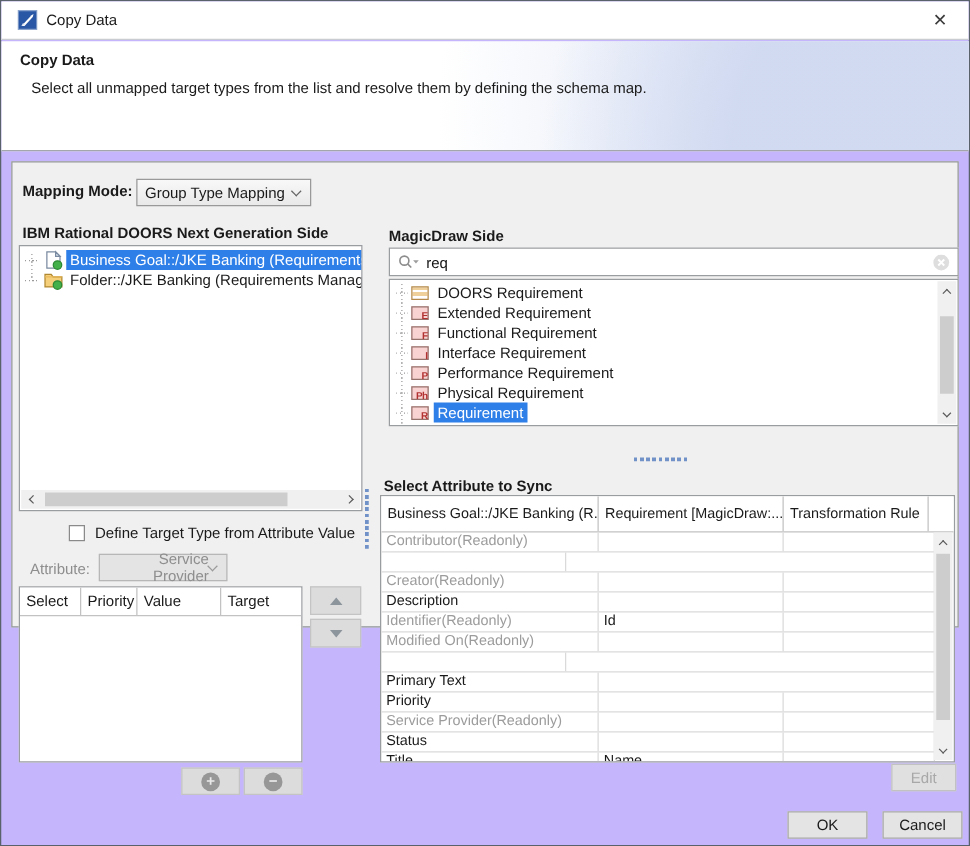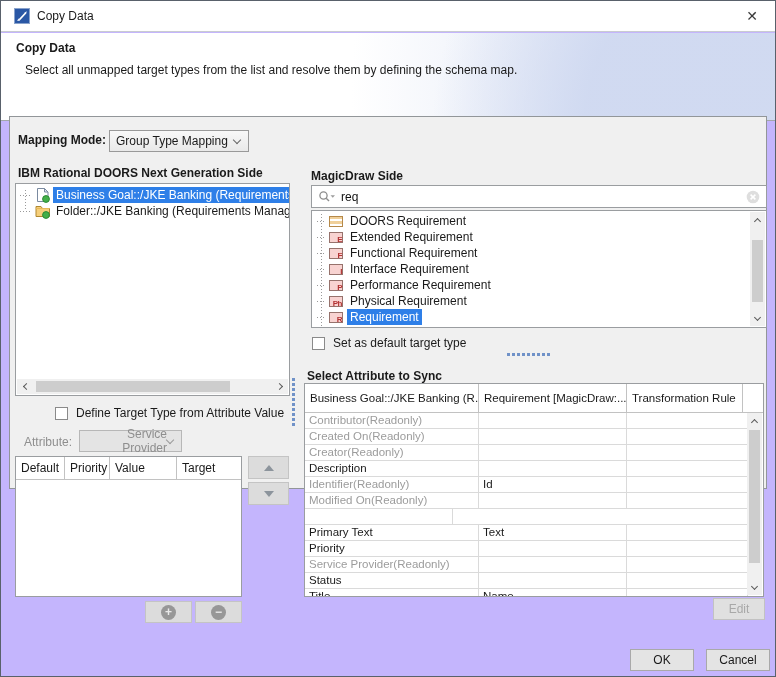--- a/index.html
+++ b/index.html
@@ -17,21 +17,21 @@
   .close-btn{position:absolute;right:12px;top:5px;width:22px;height:20px;display:flex;align-items:center;justify-content:center;font-size:14px;color:#3a3a3a;cursor:default;}
   
   .header{position:absolute;left:0;top:32px;right:0;height:88px;border-bottom:1px solid #a3a7ab;
     background:
       radial-gradient(circle at 102% 118%, rgba(205,215,240,.85) 0 26%, rgba(205,215,240,0) 45%),
       radial-gradient(circle at 108% 70%, rgba(226,232,246,.9) 0 30%, rgba(226,232,246,0) 58%),
       #ffffff;}
   .header-title{position:absolute;left:15px;top:8px;font-weight:bold;font-size:12px;}
   .header-desc{position:absolute;left:24px;top:30px;font-size:12px;}
   
-  .main{position:absolute;left:8px;top:115px;width:758px;height:373px;border:1px solid #929699;background:#f0f0f0;}
+  .main{position:absolute;left:8px;top:128px;width:758px;height:373px;border:1px solid #929699;background:#f0f0f0;}
   .blk-title{position:absolute;font-weight:bold;font-size:12px;white-space:nowrap;}
   
   .select{position:absolute;height:22px;border:1px solid #999;background:linear-gradient(#f8f8f8,#e9e9e9);
     display:flex;align-items:center;padding:0 8px 0 6px;justify-content:space-between;}
   .select.dis{background:#e4e4e4;color:#8e8e8e;border-color:#b7b7b7;}
   .chev{border:solid #555;border-width:0 1px 1px 0;display:inline-block;padding:2.5px;}
   .chev.c-up{transform:rotate(-135deg);margin-top:3px;}
   .chev.c-down{transform:rotate(45deg);margin-top:-2px;}
   .chev.c-left{transform:rotate(135deg);margin-left:3px;}
   .chev.c-right{transform:rotate(-45deg);margin-right:3px;}
@@ -165,21 +165,21 @@
     </div>
 
     <div style="position:absolute;left:14px;top:318px;color:#8e8e8e;">Attribute:</div>
     <div class="select dis" style="left:69px;top:313px;width:103px;text-align:right;">
       <span>Service Provider</span>
       <span class="chev c-down"></span>
     </div>
 
     <div class="white-panel left-table" style="left:5px;top:339px;width:227px;height:141px;">
       <div class="thead" id="left-table-header">
-          <div class="hc hc0">Default</div>
+          <div class="hc hc0">Select</div>
           <div class="hc hc1">Priority</div>
           <div class="hc hc2">Value</div>
           <div class="hc hc3">Target</div>
         </div>
     </div>
 
     <div class="squarebtn" style="left:238px;top:339px;width:41px;height:23px;">
       <span class="tri t-up"></span>
     </div>
     <div class="squarebtn" style="left:238px;top:365px;width:41px;height:23px;">
@@ -268,24 +268,20 @@
         <span class="arr" style="top:0;left:0;">
             <span class="chev c-up"></span>
           </span>
         <span class="arr" style="bottom:0;left:0;">
             <span class="chev c-down" style="margin-top:-3px;"></span>
           </span>
         <span class="thumb" style="top:28px;height:62px;left:2px;width:11px;"></span>
       </div>
     </div>
 
-    <div class="checkline" style="left:302px;top:219px;">
-      <span class="cb"></span>
-      <span class="cb-lbl">Set as default target type</span>
-    </div>
 
     <div class="hgrip" style="left:497px;top:236px;width:43px;"></div>
 
     <div class="blk-title" style="left:297px;top:252px;">Select Attribute to Sync</div>
 
     <div class="vgrip" style="left:282px;top:261px;height:48px;"></div>
 
     <div class="white-panel attr-table" style="left:294px;top:266px;width:460px;height:214px;">
       <div class="thead" id="attr-table-header">
           <div class="hc hc0">Business Goal::/JKE Banking (R...</div>
@@ -293,21 +289,20 @@
           <div class="hc hc2">Transformation Rule</div>
           <div class="hc hfill"></div>
         </div>
       <div class="attr-body" id="attr-rows">
           <div class="arow">
             <div class="acell c0 ro">Contributor(Readonly)</div>
             <div class="acell c1"></div>
             <div class="acell c2"></div>
           </div>
           <div class="arow">
-            <div class="acell c0 ro">Created On(Readonly)</div>
             <div class="acell c1"></div>
             <div class="acell c2"></div>
           </div>
           <div class="arow">
             <div class="acell c0 ro">Creator(Readonly)</div>
             <div class="acell c1"></div>
             <div class="acell c2"></div>
           </div>
           <div class="arow">
             <div class="acell c0">Description</div>
@@ -323,21 +318,20 @@
             <div class="acell c0 ro">Modified On(Readonly)</div>
             <div class="acell c1"></div>
             <div class="acell c2"></div>
           </div>
           <div class="arow">
             <div class="acell c1"></div>
             <div class="acell c2"></div>
           </div>
           <div class="arow">
             <div class="acell c0">Primary Text</div>
-            <div class="acell c1">Text</div>
             <div class="acell c2"></div>
           </div>
           <div class="arow">
             <div class="acell c0">Priority</div>
             <div class="acell c1"></div>
             <div class="acell c2"></div>
           </div>
           <div class="arow">
             <div class="acell c0 ro">Service Provider(Readonly)</div>
             <div class="acell c1"></div>

